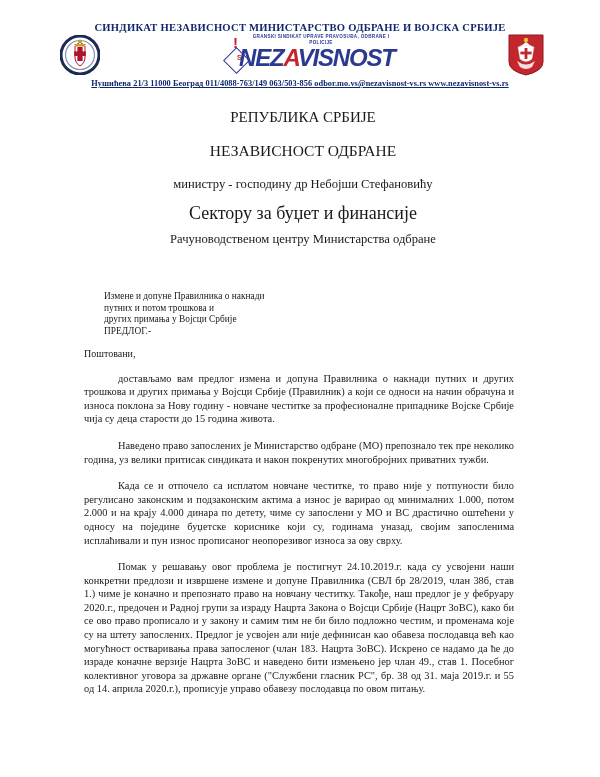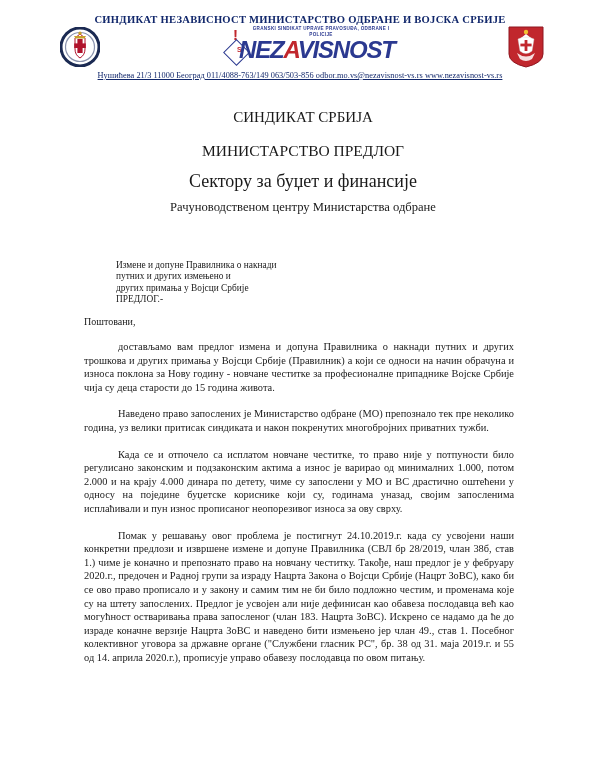--- a/index.html
+++ b/index.html
@@ -12,21 +12,21 @@
     height: 777px;
     font-family: "Liberation Serif", "DejaVu Serif", serif;
     color: #1a1a1a;
     overflow: hidden;
     position: relative;
   }
 
   
   .letterhead {
     position: relative;
-    padding-top: 14px;
+    padding-top: 22px;
     height: 84px;
     box-sizing: border-box;
   }
   .lh-title {
     text-align: center;
     font-family: "Liberation Serif", "DejaVu Serif", serif;
     font-weight: bold;
     font-size: 10.6px;
     letter-spacing: 0.25px;
     color: #11276b;
@@ -114,21 +114,21 @@
     transform: rotate(-45deg);
     font-family: "Liberation Sans", sans-serif;
     font-size: 7px;
     font-weight: bold;
     color: #c1272d;
   }
 
   .lh-contact {
     text-align: center;
     font-family: "Liberation Serif", "DejaVu Serif", serif;
-    font-weight: normal;
+    font-weight: bold;
     font-size: 8.3px;
     color: #11276b;
     text-decoration: underline;
     letter-spacing: 0.05px;
     white-space: nowrap;
     margin-top: 2px;
   }
 
   
   .doc {
@@ -148,21 +148,21 @@
     font-size: 15.5px;
     margin-top: 10px;
   }
   .t-addr1 { font-size: 12.6px; margin-top: 12px; }
   .t-addr2 { font-size: 12.6px; margin-top: 5px; }
   .t-addr3 { font-size: 18px; margin-top: 5px; }
   .t-addr4 { font-size: 12.6px; margin-top: 2px; }
 
   .subject {
     margin-top: 42px;
-    margin-left: 32px;
+    margin-left: 20px;
     font-size: 9.4px;
     line-height: 11.6px;
   }
   .subject div { white-space: nowrap; }
 
   .salutation {
     margin-top: 10px;
     font-size: 10px;
   }
 
@@ -217,28 +217,29 @@
       </svg>
     </div>
 
   </div>
 
   <div class="lh-contact">Нушићева 21/3 11000 Београд  011/4088-763/149 063/503-856  odbor.mo.vs@nezavisnost-vs.rs  www.nezavisnost-vs.rs</div>
 </div>
 
 <div class="doc">
 
-  <div class="center-line t-republika">СИНДИКАТ СРБИЈА</div>
-  <div class="center-line t-ministarstvo">МИНИСТАРСТВО ПРЕДЛОГ</div>
+  <div class="center-line t-republika">РЕПУБЛИКА СРБИЈЕ</div>
+  <div class="center-line t-ministarstvo">НЕЗАВИСНОСТ ОДБРАНЕ</div>
+  <div class="center-line t-addr1">министру - господину др Небојши Стефановићу</div>
   <div class="center-line t-addr3">Сектору за буџет и финансије</div>
   <div class="center-line t-addr4">Рачуноводственом центру Министарства одбране</div>
 
   <div class="subject">
     <div>Измене и допуне Правилника о накнади</div>
-    <div>путних и других измењено и</div>
+    <div>путних и потом трошкова и</div>
     <div>других примања у Војсци Србије</div>
     <div>ПРЕДЛОГ.-</div>
   </div>
 
   <div class="salutation">Поштовани,</div>
 
   <p class="body-par">достављамо вам предлог измена и допуна Правилника о накнади путних и других трошкова и других примања у Војсци Србије (Правилник) а који се односи на начин обрачуна и износа поклона за Нову годину - новчане честитке за професионалне припаднике Војске Србије чија су деца старости до 15 година живота.</p>
   <p class="body-par">Наведено право запослених је Министарство одбране (МО) препознало тек пре неколико година, уз велики притисак синдиката и након покренутих многобројних приватних тужби.</p>
   <p class="body-par">Када се и отпочело са исплатом новчане честитке, то право није у потпуности било регулисано законским и подзаконским актима а износ је варирао од минималних 1.000, потом 2.000 и на крају 4.000 динара по детету, чиме су запослени у МО и ВС драстично оштећени у односу на поједине буџетске кориснике који су, годинама уназад, својим запосленима исплаћивали и пун износ прописаног неопорезивог износа за ову сврху.</p>
   <p class="body-par">Помак у решавању овог проблема је постигнут 24.10.2019.г. када су усвојени наши конкретни предлози и извршене измене и допуне Правилника (СВЛ бр 28/2019, члан 38б, став 1.) чиме је коначно и препознато право на новчану честитку. Такође, наш предлог је у фебруару 2020.г., предочен и Радној групи за израду Нацрта Закона о Војсци Србије (Нацрт ЗоВС), како би се ово право прописало и у закону и самим тим не би било подложно честим, и променама које су на штету запослених. Предлог је усвојен али није дефинисан као обавеза послодавца већ као могућност остваривања права запосленог (члан 183. Нацрта ЗоВС). Искрено се надамо да ће до израде коначне верзије Нацрта ЗоВС и наведено бити измењено јер члан 49., став 1. Посебног колективног уговора за државне органе ("Службени гласник РС", бр. 38 од 31. маја 2019.г. и 55 од 14. априла 2020.г.), прописује управо обавезу послодавца по овом питању.</p>

